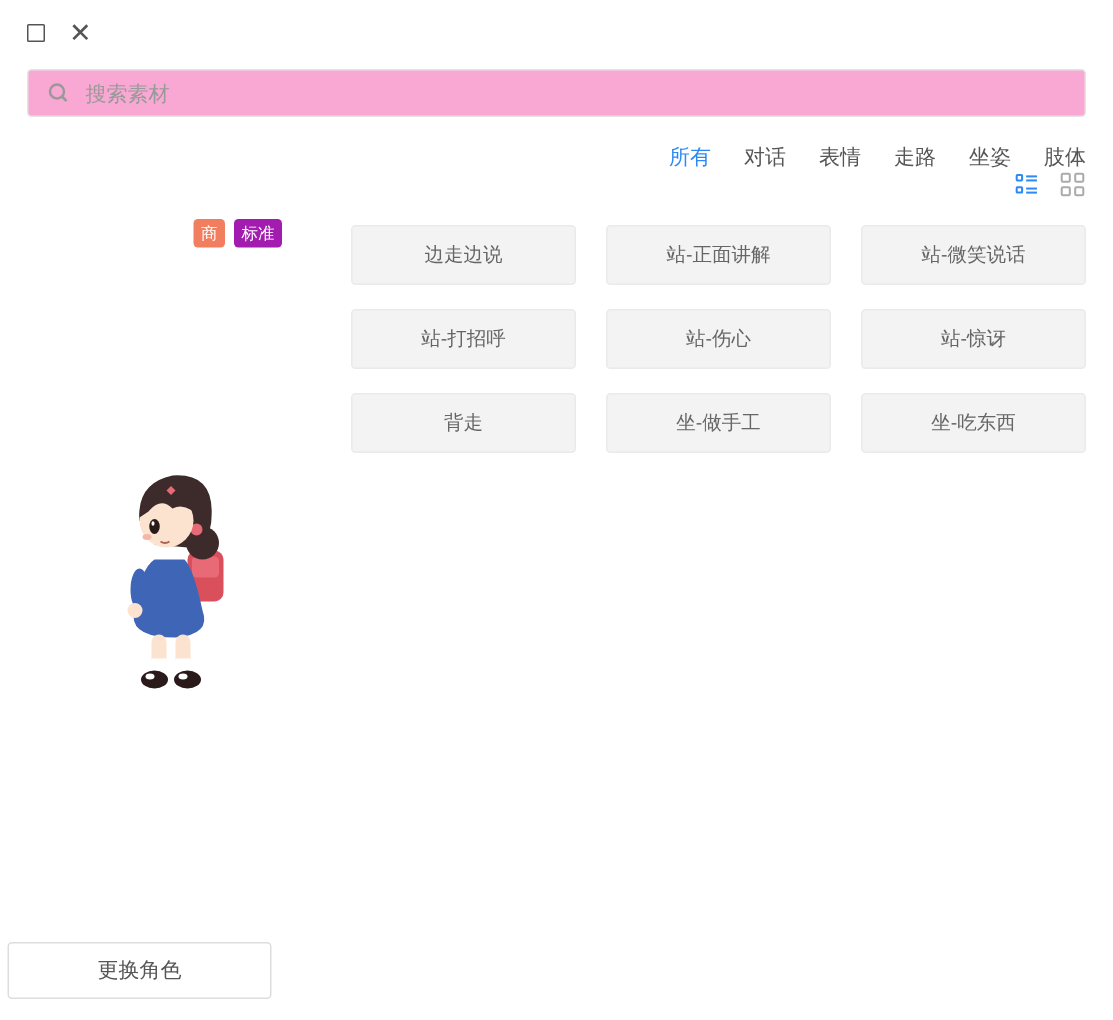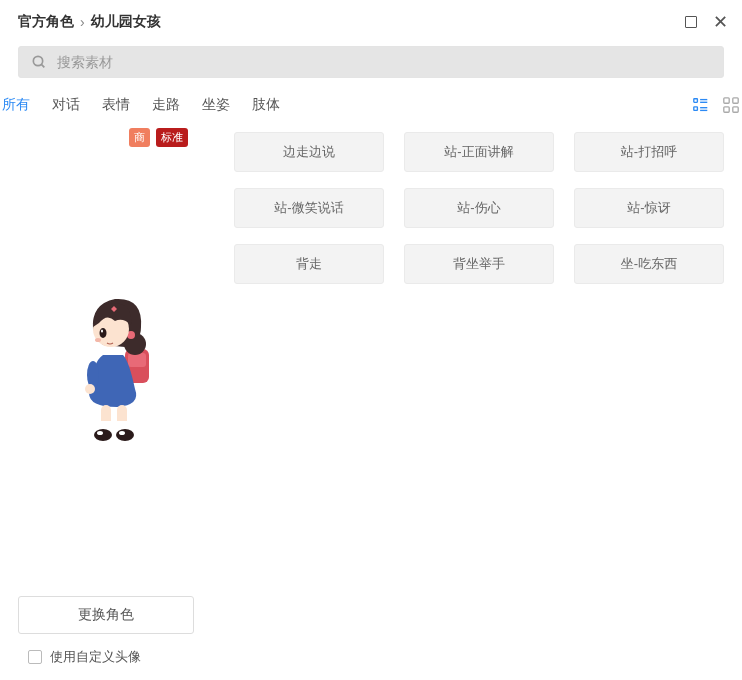--- a/index.html
+++ b/index.html
@@ -7,59 +7,54 @@
 
     .titlebar { display: flex; align-items: center; justify-content: space-between; padding: 8px 14px 0 18px; height: 36px; }
     .breadcrumb { display: flex; align-items: center; gap: 6px; font-size: 14px; font-weight: 600; color: #333; }
     .breadcrumb .sep { color: #888; font-weight: 400; }
     .window-controls { display: flex; gap: 16px; align-items: center; }
     .window-controls span { color: #555; font-size: 14px; cursor: pointer; }
     .window-controls .close { font-size: 18px; }
     .window-controls .maximize { display: inline-block; width: 12px; height: 12px; border: 1.5px solid #555; border-radius: 1px; }
 
     .search-wrap { padding: 10px 18px 8px; }
-    .search-box { display: flex; align-items: center; gap: 10px; background: #e5e5e5; border: 1px solid #e4e4e4; border-radius: 3px; padding: 7px 12px; }
+    .search-box { display: flex; align-items: center; gap: 10px; background: #f9a8d4; border: 1px solid #e4e4e4; border-radius: 3px; padding: 7px 12px; }
     .search-box svg { flex: 0 0 auto; }
     .search-box input { flex: 1; border: none; background: transparent; outline: none; font-size: 14px; color: #555; }
     .search-box input::placeholder { color: #999; }
 
-    .filter-row { display: flex; align-items: flex-end; justify-content: space-between; padding: 10px 2px 14px; }
+    .filter-row { display: flex; align-items: flex-end; justify-content: space-between; padding: 10px 18px 14px; flex-direction: column; }
     .filters { display: flex; gap: 22px; font-size: 14px; }
     .filter-item { color: #555; cursor: pointer; }
     .filter-item.active { color: #2c8af4; }
     .view-icons { display: flex; gap: 12px; align-items: center; }
     .view-icon { display: inline-flex; cursor: pointer; }
     .view-icon.active path, .view-icon.active rect { stroke: #2c8af4; }
 
     .content { display: flex; padding: 0 18px; gap: 16px; }
     .left-col { width: 200px; flex: 0 0 200px; display: flex; flex-direction: column; align-items: center; }
     .badges { display: flex; gap: 6px; justify-content: flex-end; width: 100%; padding-right: 30px; margin-bottom: 12px; }
     .badge { font-size: 11px; padding: 2px 5px; border-radius: 3px; color: #fff; }
     .badge.shang { background: #f07e5f; }
-    .badge.biaozhun { background: #b91c1c; }
+    .badge.biaozhun { background: #a21caf; }
 
     .character { margin-top: 130px; display: flex; justify-content: center; }
 
     .right-col { flex: 1; display: grid; grid-template-columns: repeat(3, 1fr); gap: 16px 20px; align-content: start; padding-top: 4px; }
     .action-btn { background: #f3f3f3; border: 1px solid #eaeaea; border-radius: 3px; padding: 10px 6px; text-align: center; font-size: 13px; color: #666; cursor: pointer; }
 
-    .bottom { position: absolute; left: 18px; bottom: 14px; display: flex; flex-direction: column; gap: 14px; }
+    .bottom { position: absolute; left: 5px; bottom: 14px; display: flex; flex-direction: row; gap: 0; }
     .swap-btn { width: 176px; border: 1px solid #ddd; border-radius: 3px; background: #fff; padding: 9px 0; text-align: center; font-size: 14px; color: #555; cursor: pointer; }
     .checkbox-row { display: flex; align-items: center; gap: 8px; font-size: 13px; color: #555; padding-left: 10px; }
     .checkbox { width: 14px; height: 14px; border: 1.5px solid #bbb; border-radius: 2px; display: inline-block; }
   </style>
 </head>
 <body>
 
 <div class="titlebar">
-  <div class="breadcrumb">
-    <span>官方角色</span>
-    <span class="sep">›</span>
-    <span>幼儿园女孩</span>
-  </div>
   <div class="window-controls">
     <span class="maximize"></span>
     <span class="close">✕</span>
   </div>
 </div>
 
 <div class="search-wrap">
   <div class="search-box">
     <svg width="16" height="16" viewBox="0 0 24 24" fill="none" stroke="#999" stroke-width="2.5">
         <circle cx="10.5" cy="10.5" r="7"></circle>
@@ -147,29 +142,25 @@
         <ellipse cx="52" cy="146" rx="9" ry="6" fill="#2a1a1a"></ellipse>
         <ellipse cx="27" cy="144" rx="3" ry="2" fill="#fff"></ellipse>
         <ellipse cx="49" cy="144" rx="3" ry="2" fill="#fff"></ellipse>
       </svg>
     </div>
   </div>
 
   <div class="right-col">
     <div class="action-btn">边走边说</div>
     <div class="action-btn">站-正面讲解</div>
+    <div class="action-btn">站-微笑说话</div>
     <div class="action-btn">站-打招呼</div>
-    <div class="action-btn">站-微笑说话</div>
     <div class="action-btn">站-伤心</div>
     <div class="action-btn">站-惊讶</div>
     <div class="action-btn">背走</div>
-    <div class="action-btn">背坐举手</div>
+    <div class="action-btn">坐-做手工</div>
     <div class="action-btn">坐-吃东西</div>
   </div>
 </div>
 
 <div class="bottom">
   <div class="swap-btn">更换角色</div>
-  <div class="checkbox-row">
-    <span class="checkbox"></span>
-    <span>使用自定义头像</span>
-  </div>
 </div>
 
 </body></html>

